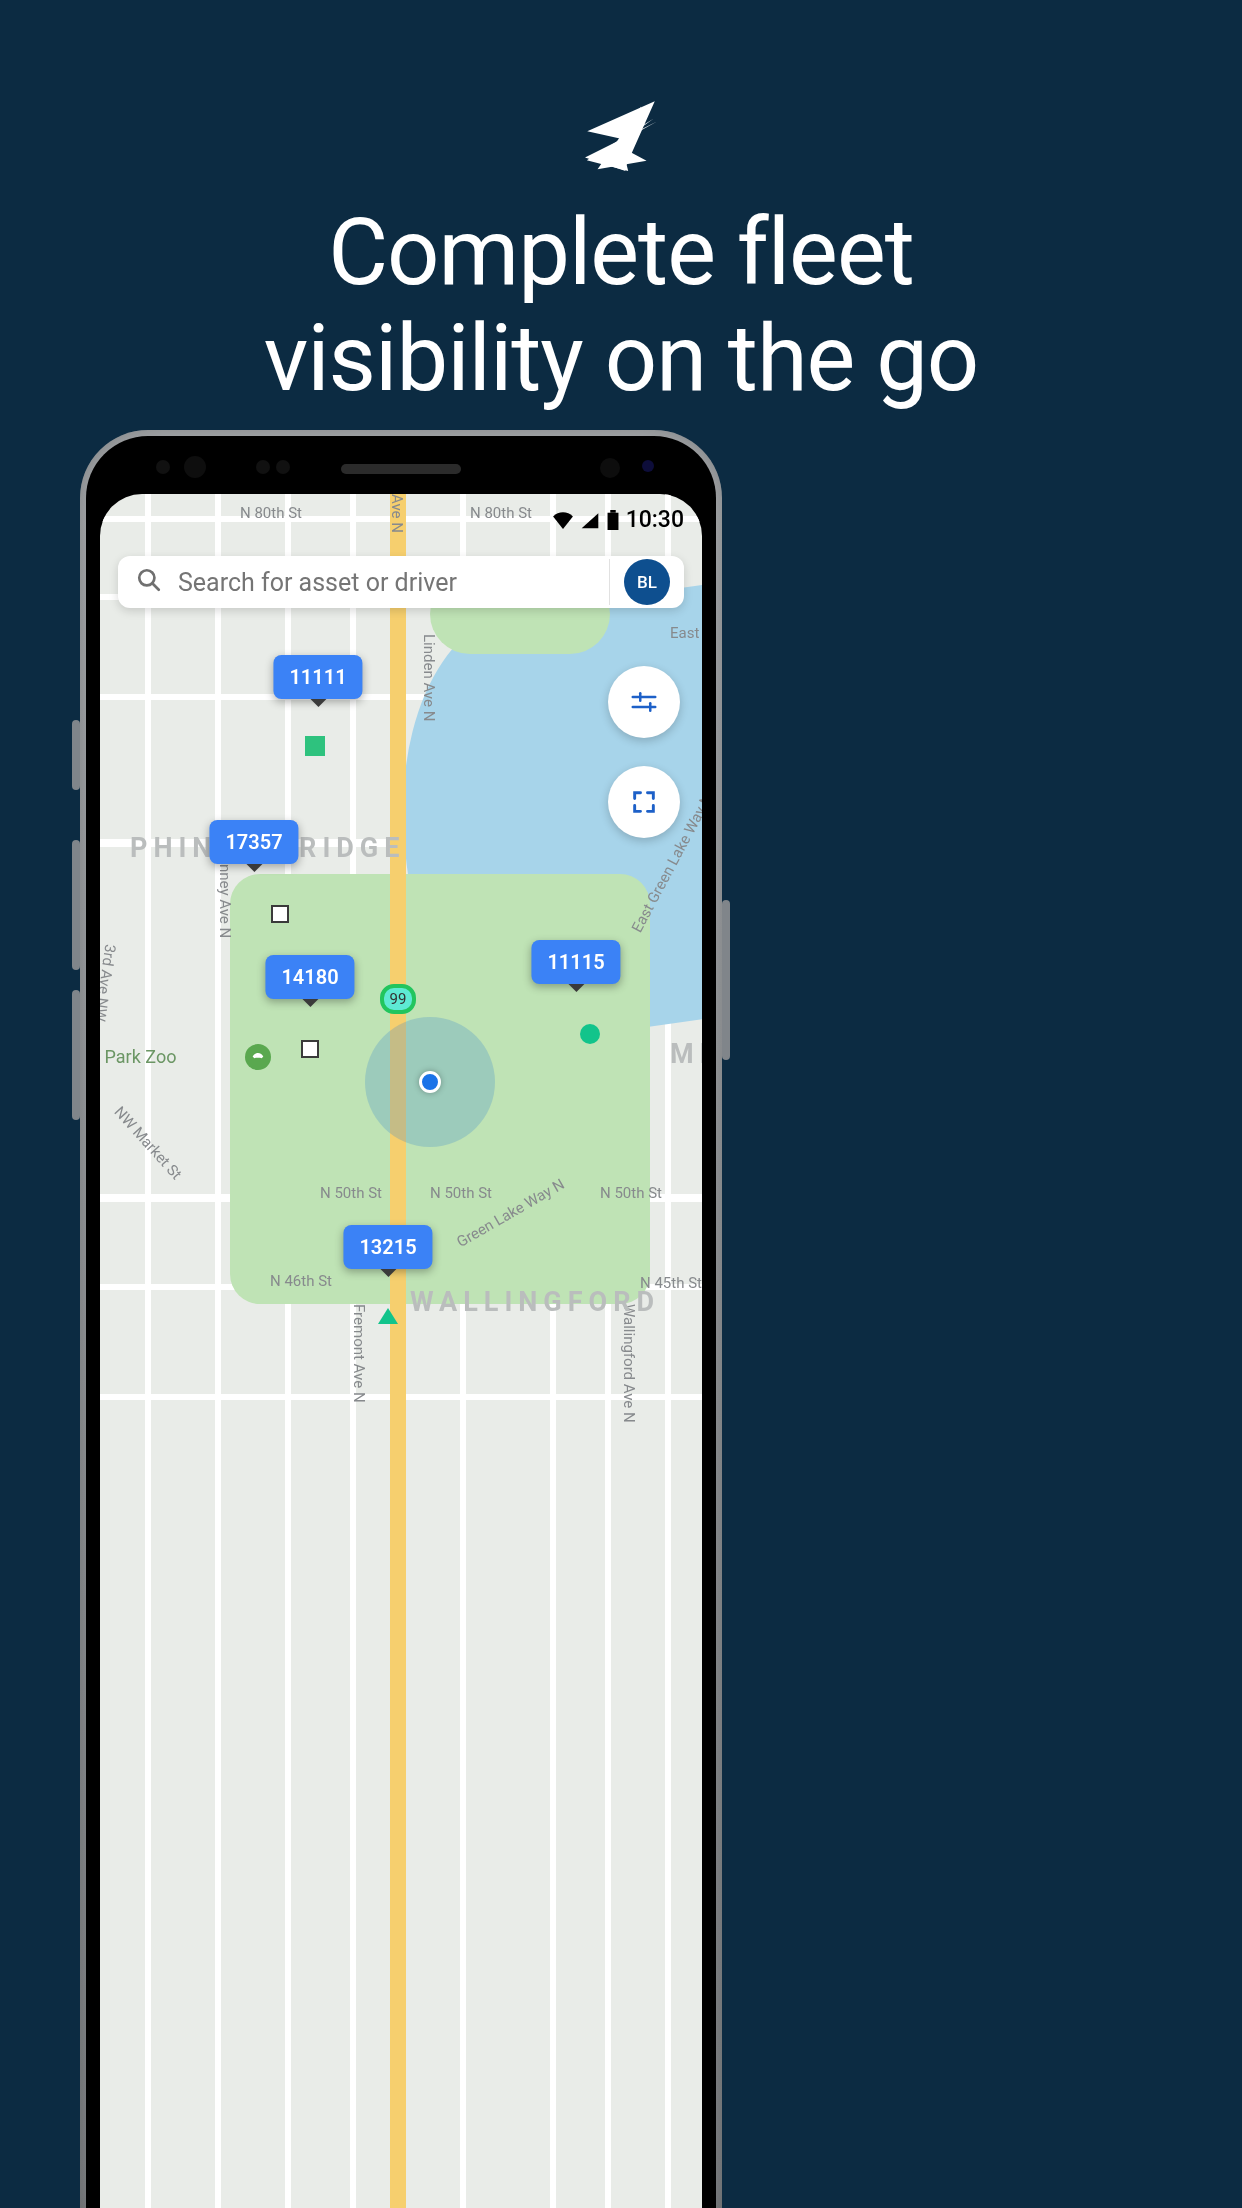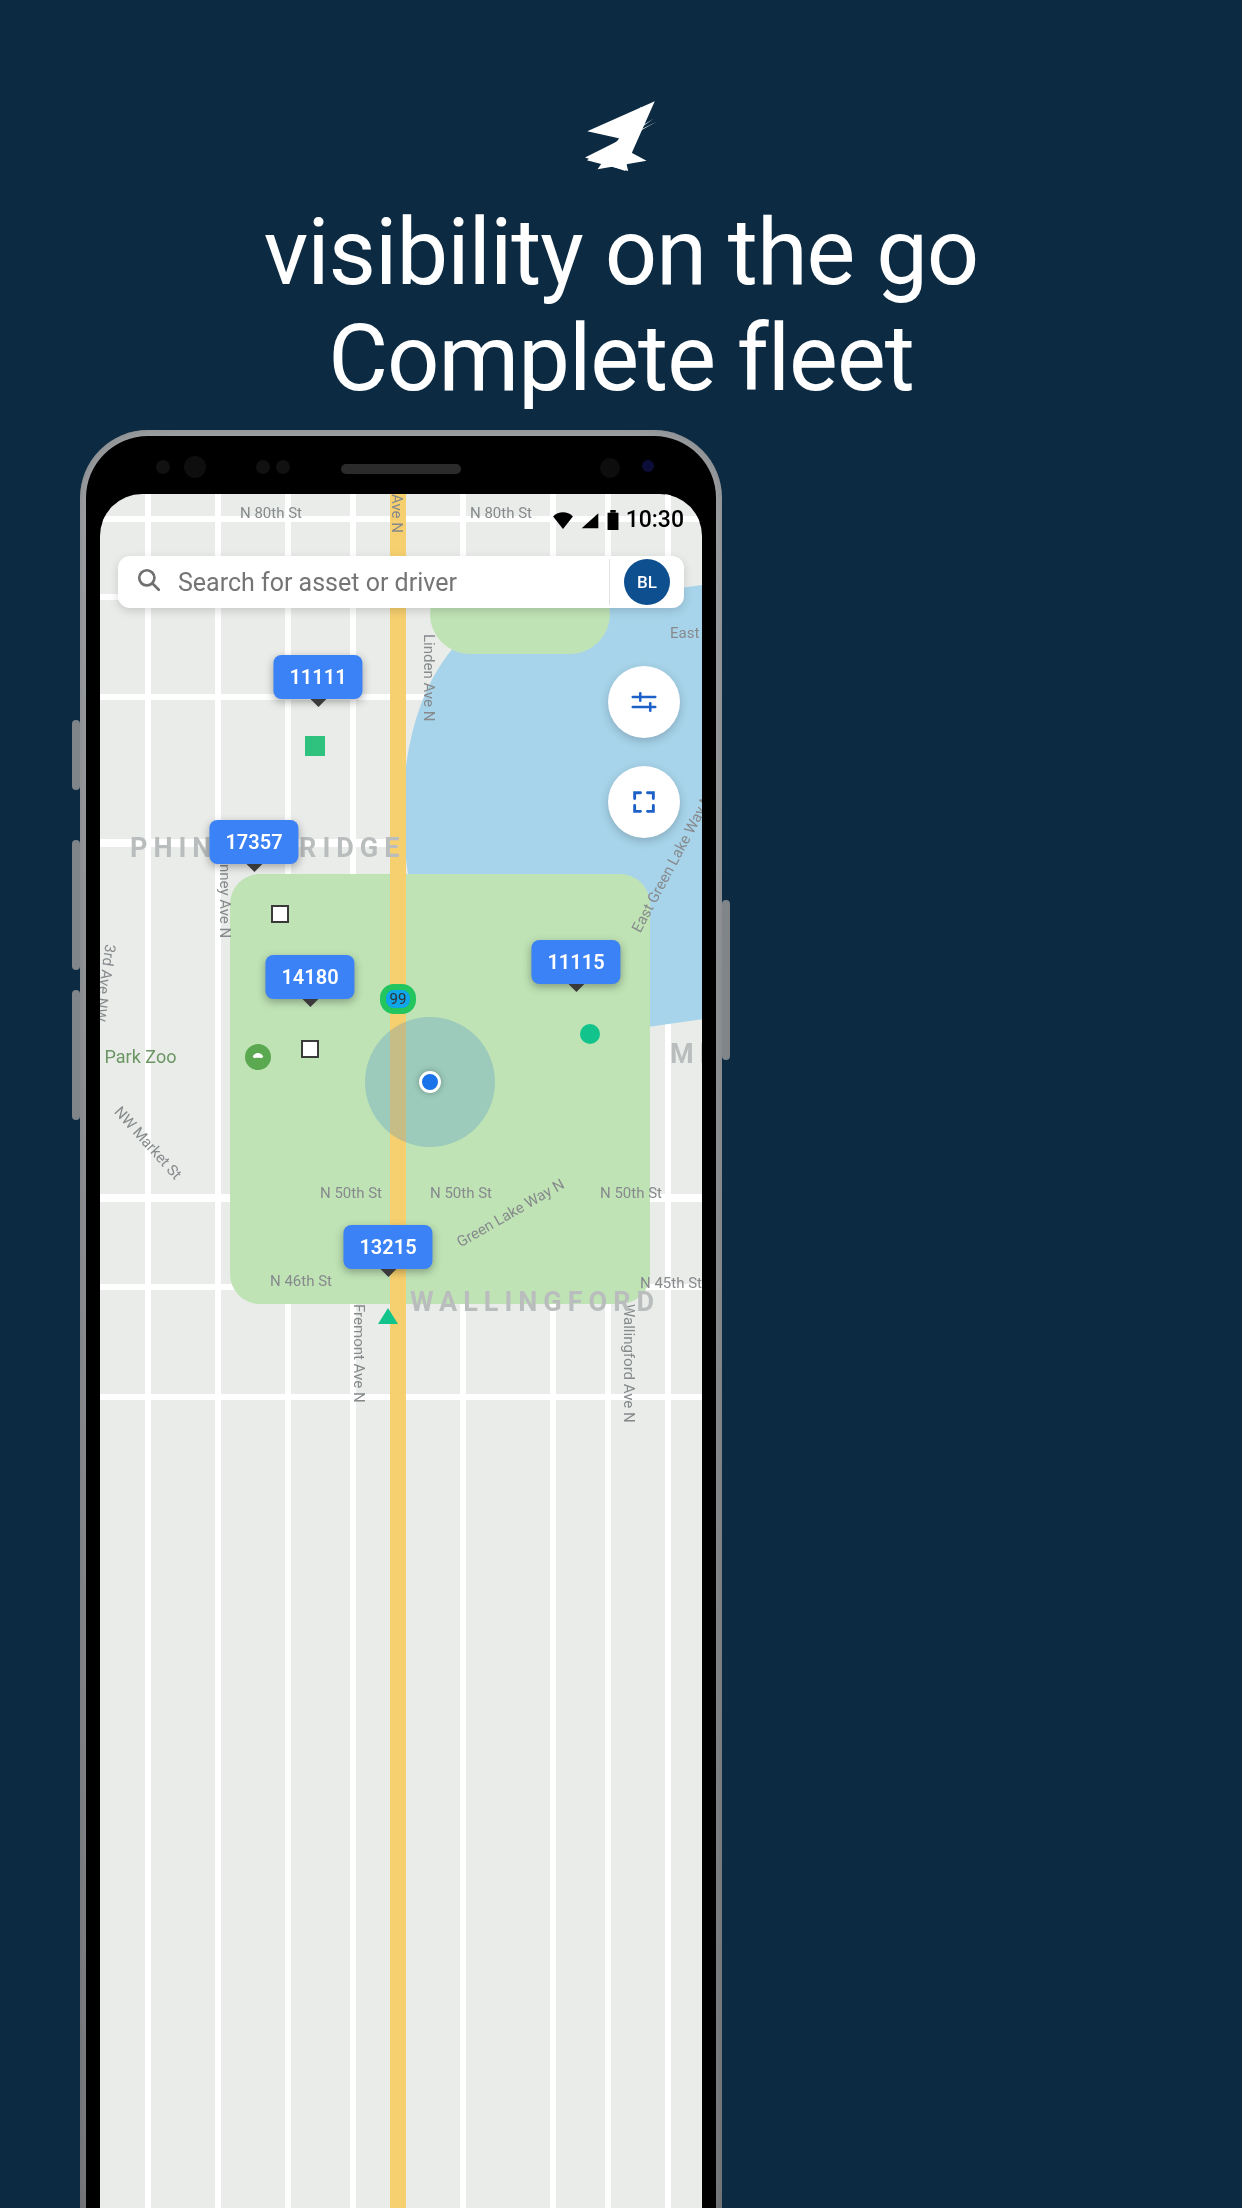--- a/index.html
+++ b/index.html
@@ -129,22 +129,22 @@
     background: #5aa84f;
     display:flex; align-items:center; justify-content:center;
   }
   .zoo-text {
     position: absolute; top: 552px; left: -20px;
     color: #6b9664; font-size: 18px;
   }
 
   .hwy-shield {
     position:absolute; top:490px; left:280px;
-    width:36px; height:30px; border:6px solid #22c55e; border-radius:14px;
-    background:#0ea5e9; display:flex; align-items:center; justify-content:center;
+    width:36px; height:30px; border:4px solid #22c55e; border-radius:14px;
+    background:#5eead4; display:flex; align-items:center; justify-content:center;
     font-size:15px; color:#333;
   }
 
   
   .status-bar {
     position: absolute; top: 12px; right: 18px;
     display: flex; align-items: center; gap: 6px;
     color: #000; font-size: 23px; font-weight: 500;
   }
   .status-bar svg { display:block; }
@@ -236,22 +236,22 @@
   
   <svg viewBox="0 0 100 100" style="position:absolute;inset:0">
       <polygon points="10,75 90,35 45,60 55,90" fill="#fff"></polygon>
     </svg>
   <svg viewBox="0 0 24 24" style="position:absolute;inset:0">
       <path fill="#fff" d="M3 11 L21 3 L13 21 L12 13 Z"></path>
     </svg>
 </div>
 
 <div class="headline">
+  <div>Complete fleet</div>
   <div>visibility on the go</div>
-  <div>Complete fleet</div>
 </div>
 
 <div class="phone">
   <div class="side-btn btn-left" style="top:290px;height:70px"></div>
   <div class="side-btn btn-left" style="top:410px;height:130px"></div>
   <div class="side-btn btn-left" style="top:560px;height:130px"></div>
   <div class="side-btn btn-right" style="top:470px;height:160px"></div>
 
   <div class="phone-bezel">
     <div class="earpiece"></div>

